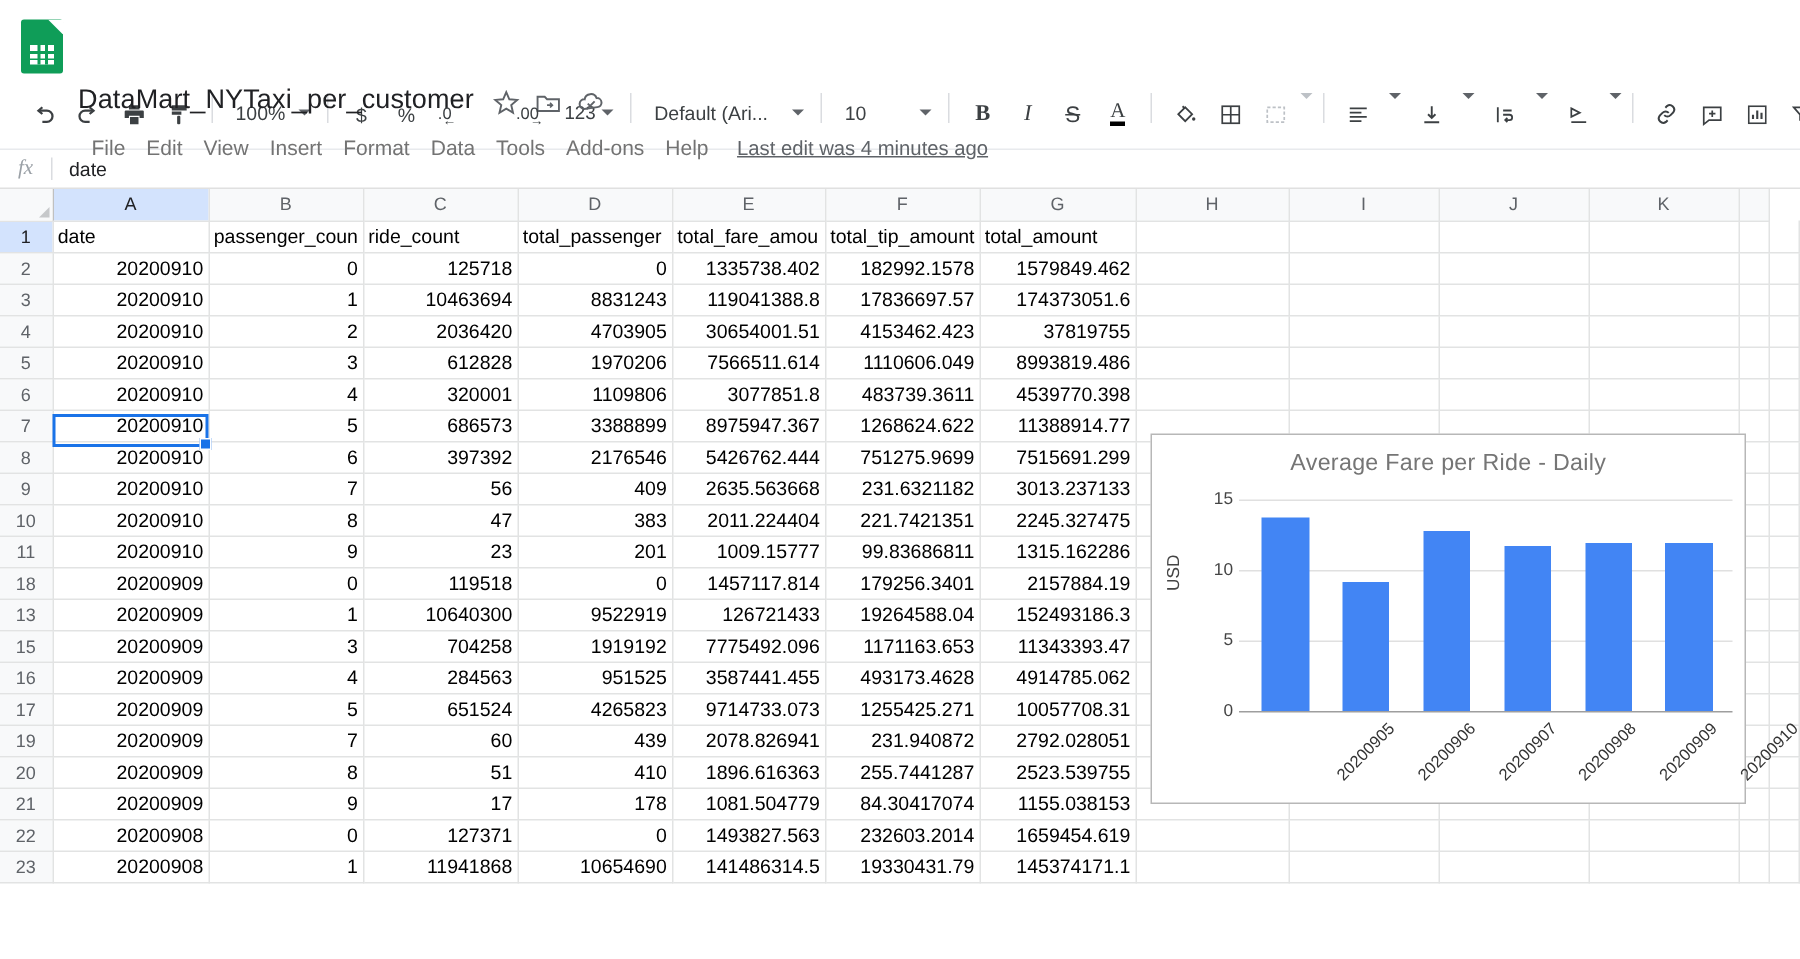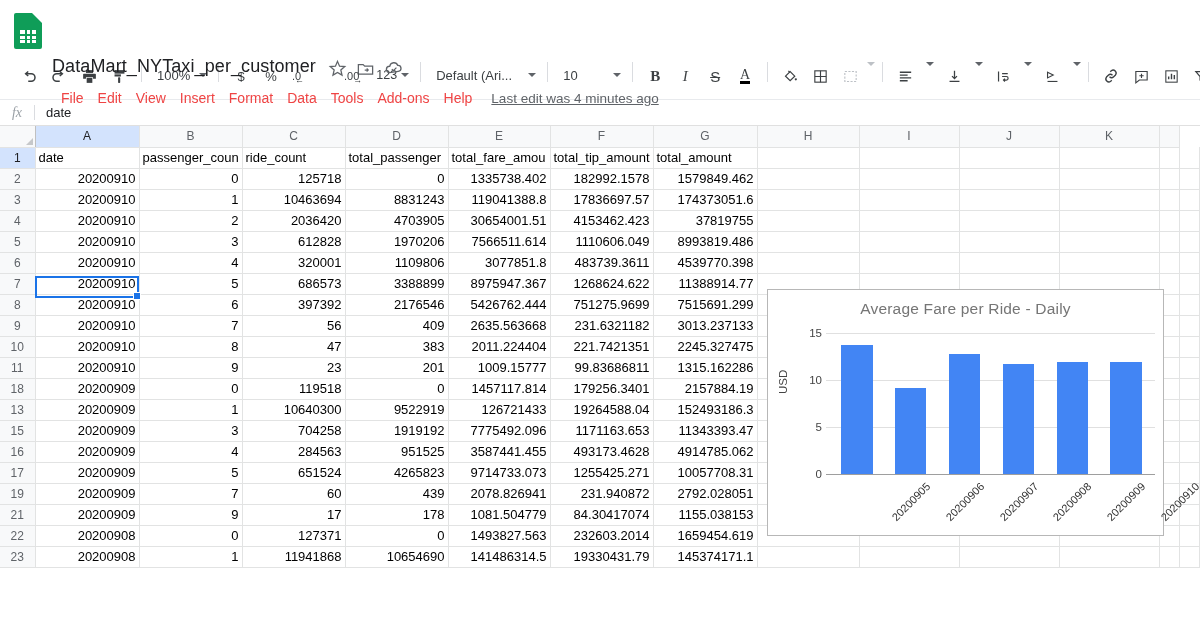--- a/index.html
+++ b/index.html
@@ -74,21 +74,21 @@
 
   .menubar {
     display: flex;
     align-items: center;
     height: 26px;
     padding-left: 2px;
     margin-top: 1px;
   }
   .menu-item {
     font-size: 14px;
-    color: #ef4444;
+    color: #737373;
     padding: 2px 7px;
     border-radius: 3px;
     white-space: nowrap;
     cursor: default;
   }
   .last-edit {
     font-size: 13.5px;
     color: #5f6368;
     margin-left: 12px;
     text-decoration: underline;
@@ -838,20 +838,36 @@
           <td class="num">231.940872</td>
           <td class="num">2792.028051</td>
           <td class="txt"></td>
           <td class="txt"></td>
           <td class="txt"></td>
           <td class="txt"></td>
           <td class="txt"></td>
           <td></td>
         </tr>
         <tr>
+          <td class="rowhead">20</td>
+          <td class="num">20200909</td>
+          <td class="num">8</td>
+          <td class="num">51</td>
+          <td class="num">410</td>
+          <td class="num">1896.616363</td>
+          <td class="num">255.7441287</td>
+          <td class="num">2523.539755</td>
+          <td class="txt"></td>
+          <td class="txt"></td>
+          <td class="txt"></td>
+          <td class="txt"></td>
+          <td class="txt"></td>
+          <td></td>
+        </tr>
+        <tr>
           <td class="rowhead">21</td>
           <td class="num">20200909</td>
           <td class="num">9</td>
           <td class="num">17</td>
           <td class="num">178</td>
           <td class="num">1081.504779</td>
           <td class="num">84.30417074</td>
           <td class="num">1155.038153</td>
           <td class="txt"></td>
           <td class="txt"></td>

